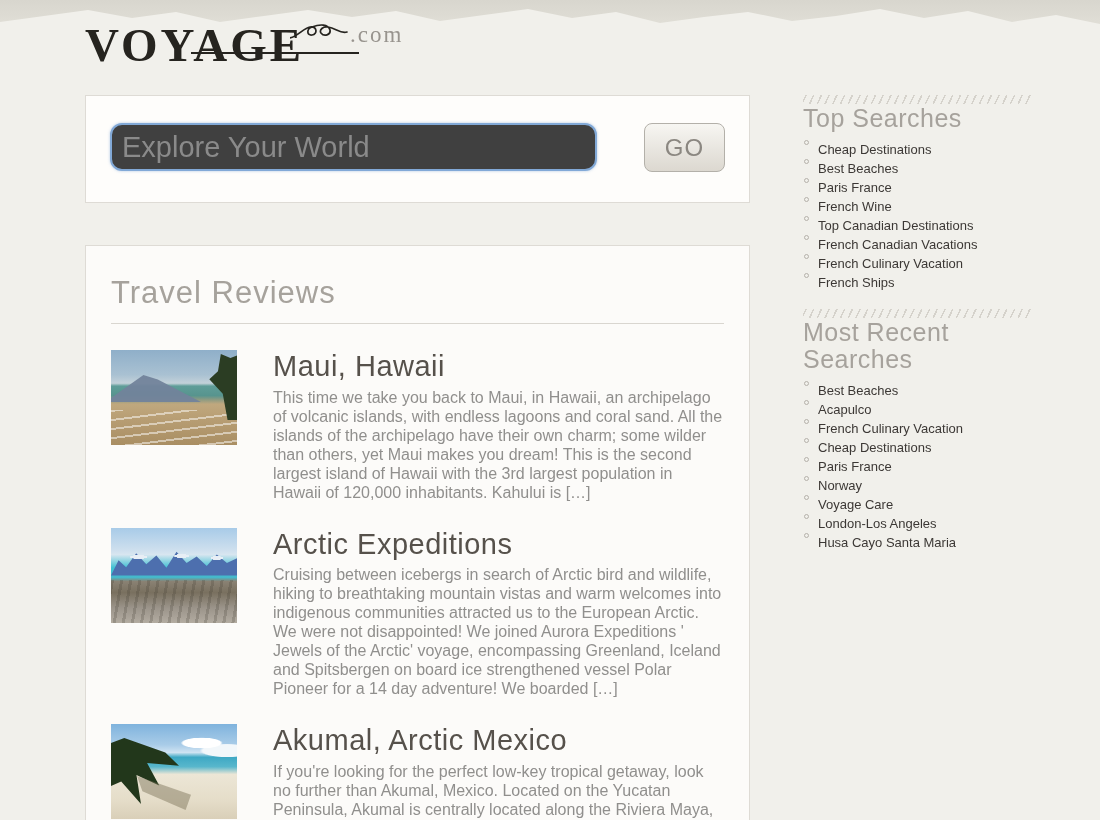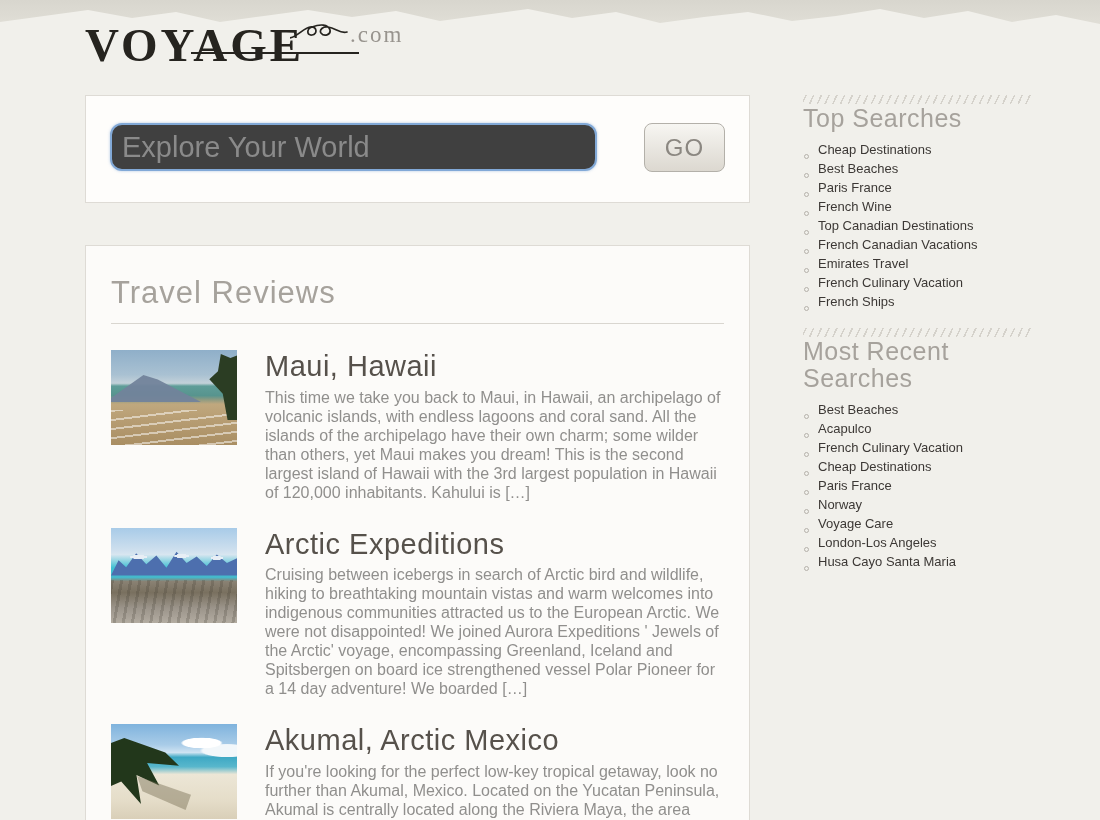--- a/index.html
+++ b/index.html
@@ -63,21 +63,21 @@
   .main-panel {
     position:absolute; left:85px; top:245px; width:665px; height:640px;
     background:#fcfbf9; border:1px solid #dedbd5;
     padding:30px 25px 0 25px;
   }
   .reviews-heading {
     font-size:31px; font-weight:300; letter-spacing:1px; color:#a6a29c; line-height:1.1;
   }
   .reviews-divider { border:none; border-top:1px solid #d9d6d0; margin:13px 0 0 0; }
 
-  .article { display:flex; gap:28px; margin-top:26px; }
+  .article { display:flex; gap:36px; margin-top:26px; }
   .thumb { width:126px; height:95px; flex:none; position:relative; overflow:hidden; cursor:pointer; }
   .article-body { flex:1; min-width:0; }
   .article-title {
     font-size:29px; font-weight:300; letter-spacing:.5px; color:#56514b;
     line-height:1.12; margin-bottom:5px; cursor:pointer;
   }
   .article-excerpt { font-size:16px; line-height:19px; color:#908f8d; }
 
   
   .thumb-maui {
@@ -137,21 +137,21 @@
     width:228px; height:9px;
     background:repeating-linear-gradient(115deg, rgba(0,0,0,0) 0 2px, #d5d2cb 2px 3.5px, rgba(0,0,0,0) 3.5px 7px);
   }
   .widget-heading {
     font-size:25px; font-weight:300; letter-spacing:.5px; color:#a6a29c;
     margin-top:1px; line-height:1.1;
   }
   .search-list { list-style:none; margin-top:7px; }
   .search-list li {
     font-size:13px; line-height:19px; color:#3c3835;
-    display:flex; align-items:flex-end; cursor:pointer;
+    display:flex; align-items:flex-start; cursor:pointer;
   }
   .bullet {
     width:5px; height:5px; border:1px solid #b5b1aa; border-radius:50%;
     display:inline-block; margin:0 9px 0 1px; flex:none;
   }
   .hatch-2 { margin-top:17px; }
 </style>
 </head>
 <body>
 
@@ -227,24 +227,20 @@
     <li>
         <span class="bullet"></span>
         <span>Top Canadian Destinations</span>
       </li>
     <li>
         <span class="bullet"></span>
         <span>French Canadian Vacations</span>
       </li>
     <li>
         <span class="bullet"></span>
-        <span>Emirates Travel</span>
-      </li>
-    <li>
-        <span class="bullet"></span>
         <span>French Culinary Vacation</span>
       </li>
     <li>
         <span class="bullet"></span>
         <span>French Ships</span>
       </li>
   </ul>
 
   <div class="hatch hatch-2"></div>
 

